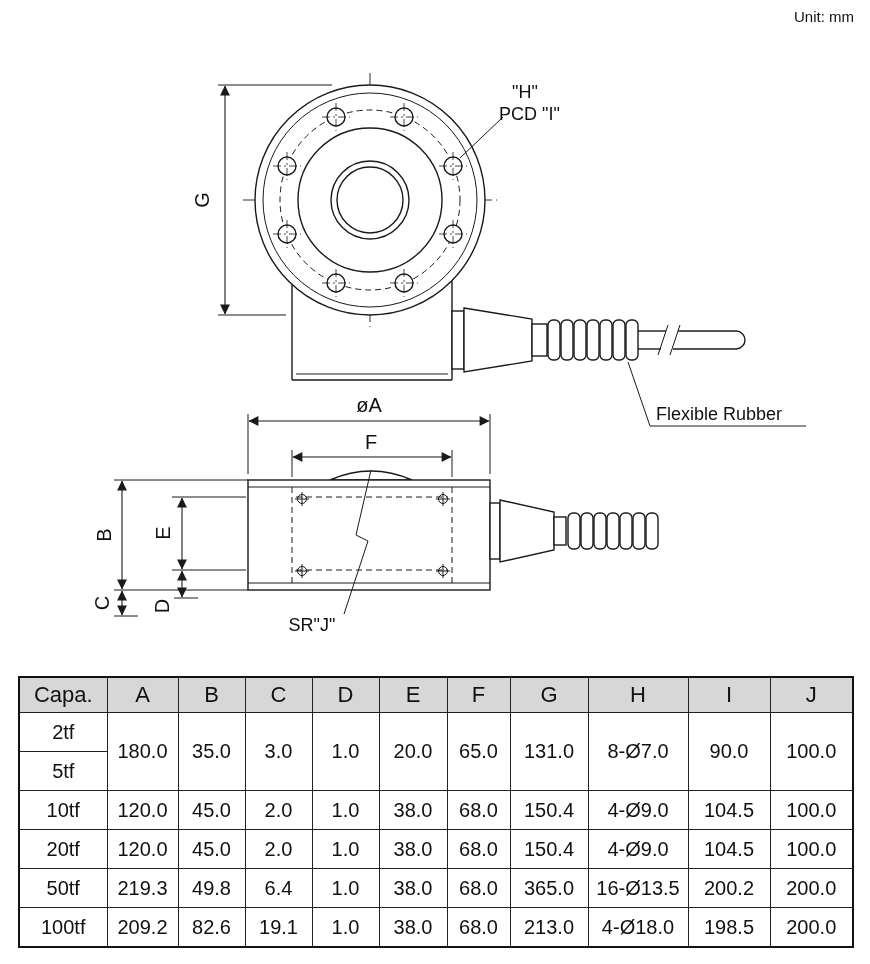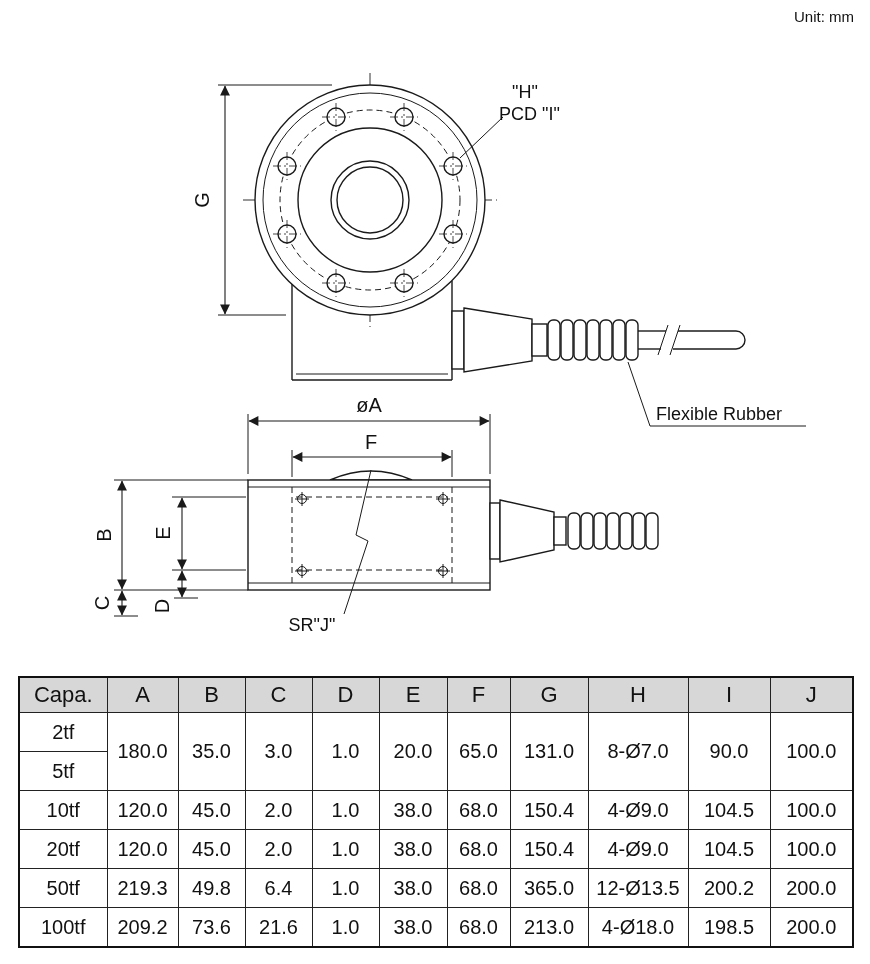--- a/index.html
+++ b/index.html
@@ -310,29 +310,29 @@
         </tr>
         <tr>
           <td>50tf</td>
           <td>219.3</td>
           <td>49.8</td>
           <td>6.4</td>
           <td>1.0</td>
           <td>38.0</td>
           <td>68.0</td>
           <td>365.0</td>
-          <td>12-Ø13.5</td>
+          <td>16-Ø13.5</td>
           <td>200.2</td>
           <td>200.0</td>
         </tr>
         <tr>
           <td>100tf</td>
           <td>209.2</td>
-          <td>73.6</td>
-          <td>21.6</td>
+          <td>82.6</td>
+          <td>19.1</td>
           <td>1.0</td>
           <td>38.0</td>
           <td>68.0</td>
           <td>213.0</td>
           <td>4-Ø18.0</td>
           <td>198.5</td>
           <td>200.0</td>
         </tr>
       </tbody>
     </table>

